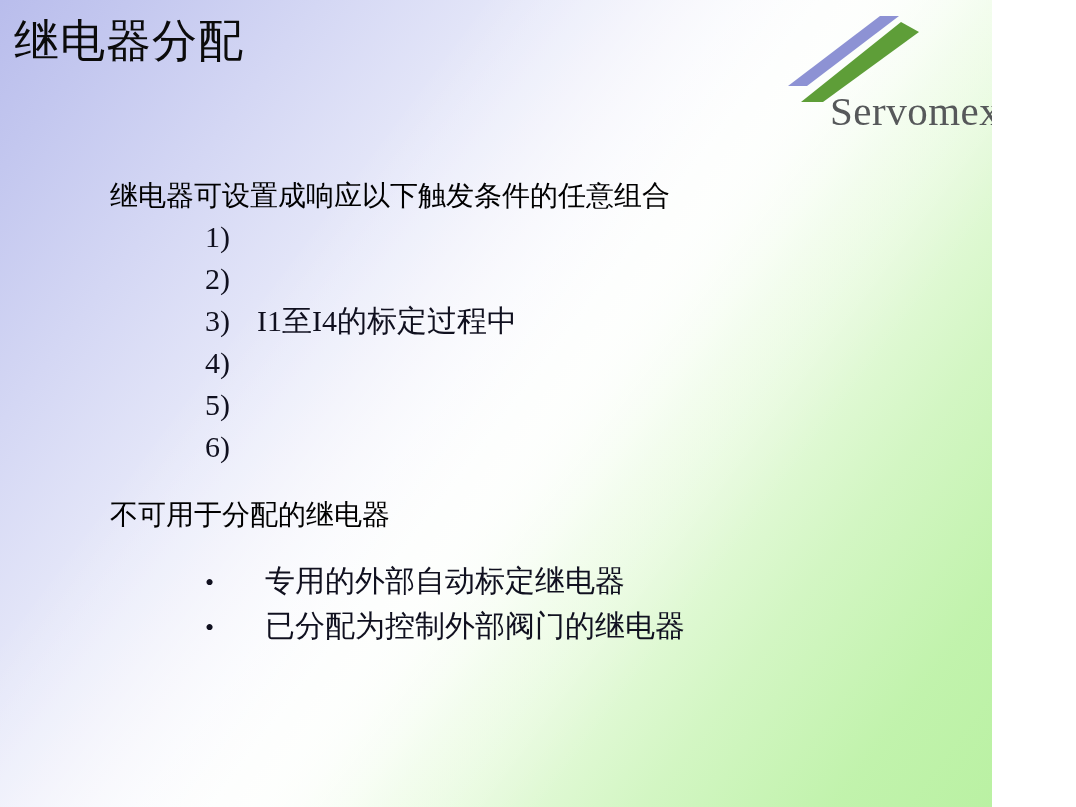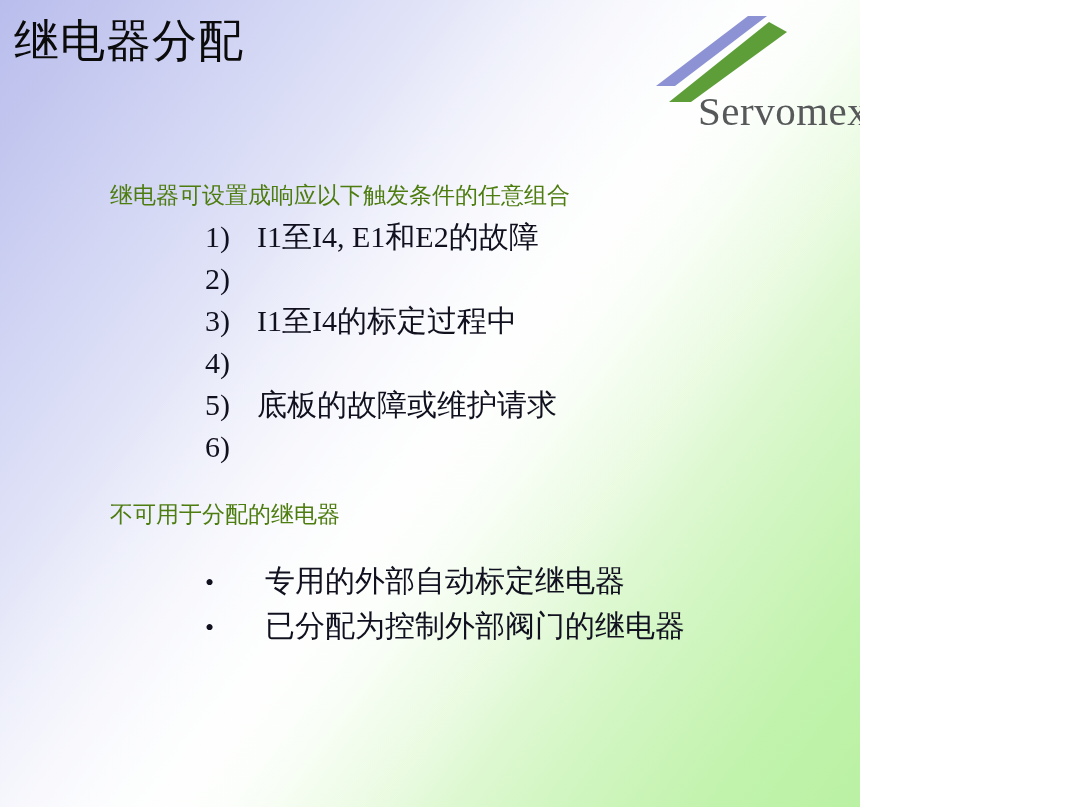--- a/index.html
+++ b/index.html
@@ -2,21 +2,21 @@
 <html><head>
 <meta charset="utf-8">
 <style>
   html, body {
     margin: 0;
     padding: 0;
     background: #ffffff;
   }
   #slide {
     position: relative;
-    width: 860px;
+    width: 992px;
     height: 807px;
     overflow: hidden;
     font-family: "Liberation Serif", "DejaVu Serif", serif;
     background: #ffffff;
   }
   
   .bg-layer {
     position: absolute;
     inset: 0;
     pointer-events: none;
@@ -88,24 +88,24 @@
   .body-block {
     position: absolute;
     left: 0;
     top: 0;
     width: 1076px;
     color: #121224;
   }
   .lead {
     position: absolute;
     left: 110px;
-    font-size: 23px;
+    font-size: 28px;
     line-height: 40px;
     white-space: nowrap;
-    color: #4d7c0f;
+    color: #000000;
   }
   .lead-1 { top: 176px; }
   .lead-2 { top: 495px; }
 
   .num-list {
     position: absolute;
     left: 205px;
     top: 216px;
     width: 760px;
   }
@@ -167,35 +167,33 @@
     <div class="logo-text">Servomex</div>
   </div>
 
   <div class="body-block">
 
     <div class="lead lead-1">继电器可设置成响应以下触发条件的任意组合</div>
 
     <div class="num-list">
       <div class="num-item">
         <span class="num-marker">1)</span>
-        <span class="num-text">I1至I4, E1和E2的故障</span>
       </div>
       <div class="num-item">
         <span class="num-marker">2)</span>
       </div>
       <div class="num-item">
         <span class="num-marker">3)</span>
         <span class="num-text">I1至I4的标定过程中</span>
       </div>
       <div class="num-item">
         <span class="num-marker">4)</span>
       </div>
       <div class="num-item">
         <span class="num-marker">5)</span>
-        <span class="num-text">底板的故障或维护请求</span>
       </div>
       <div class="num-item">
         <span class="num-marker">6)</span>
       </div>
     </div>
 
     <div class="lead lead-2">不可用于分配的继电器</div>
 
     <div class="bullet-list">
       <div class="bullet-item">

